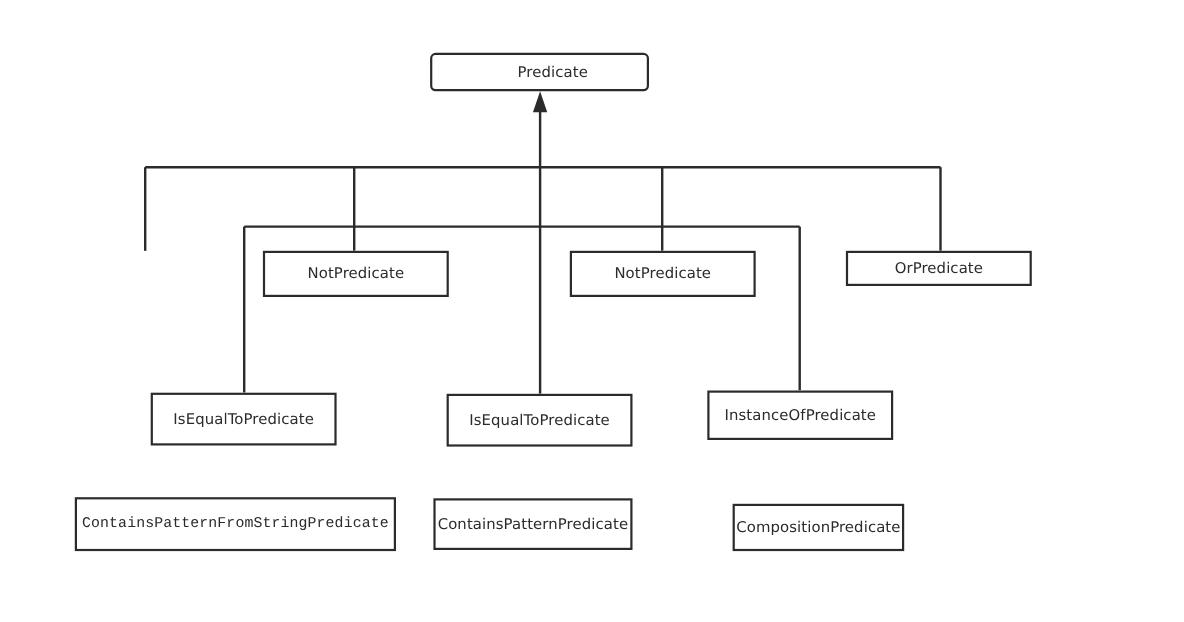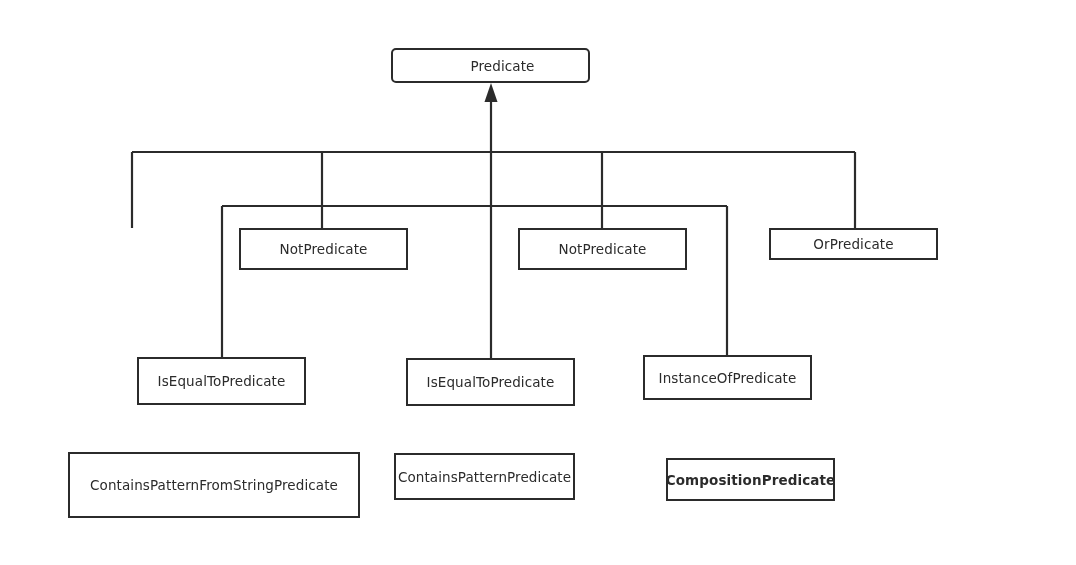--- a/index.html
+++ b/index.html
@@ -94,25 +94,25 @@
 
   <div class="node" style="left:406px; top:358px; width:169px; height:48px;">
     <span class="node-label">IsEqualToPredicate</span>
   </div>
 
   <div class="node" style="left:643px; top:355px; width:169px; height:45px;">
     <span class="node-label">InstanceOfPredicate</span>
   </div>
 
 
-  <div class="node" style="left:68px; top:452px; width:292px; height:66px;">
+  <div class="node" style="left:68px; top:452px; width:292px; height:49px;font-family:Liberation Mono, monospace;">
     <span class="node-label">ContainsPatternFromStringPredicate</span>
   </div>
 
   <div class="node" style="left:394px; top:453px; width:181px; height:47px;">
     <span class="node-label">ContainsPatternPredicate</span>
   </div>
 
-  <div class="node" style="left:666px; top:458px; width:169px; height:43px;font-weight:bold;">
+  <div class="node" style="left:666px; top:458px; width:156px; height:43px;">
     <span class="node-label">CompositionPredicate</span>
   </div>
 
 </div>
 
 </body></html>

